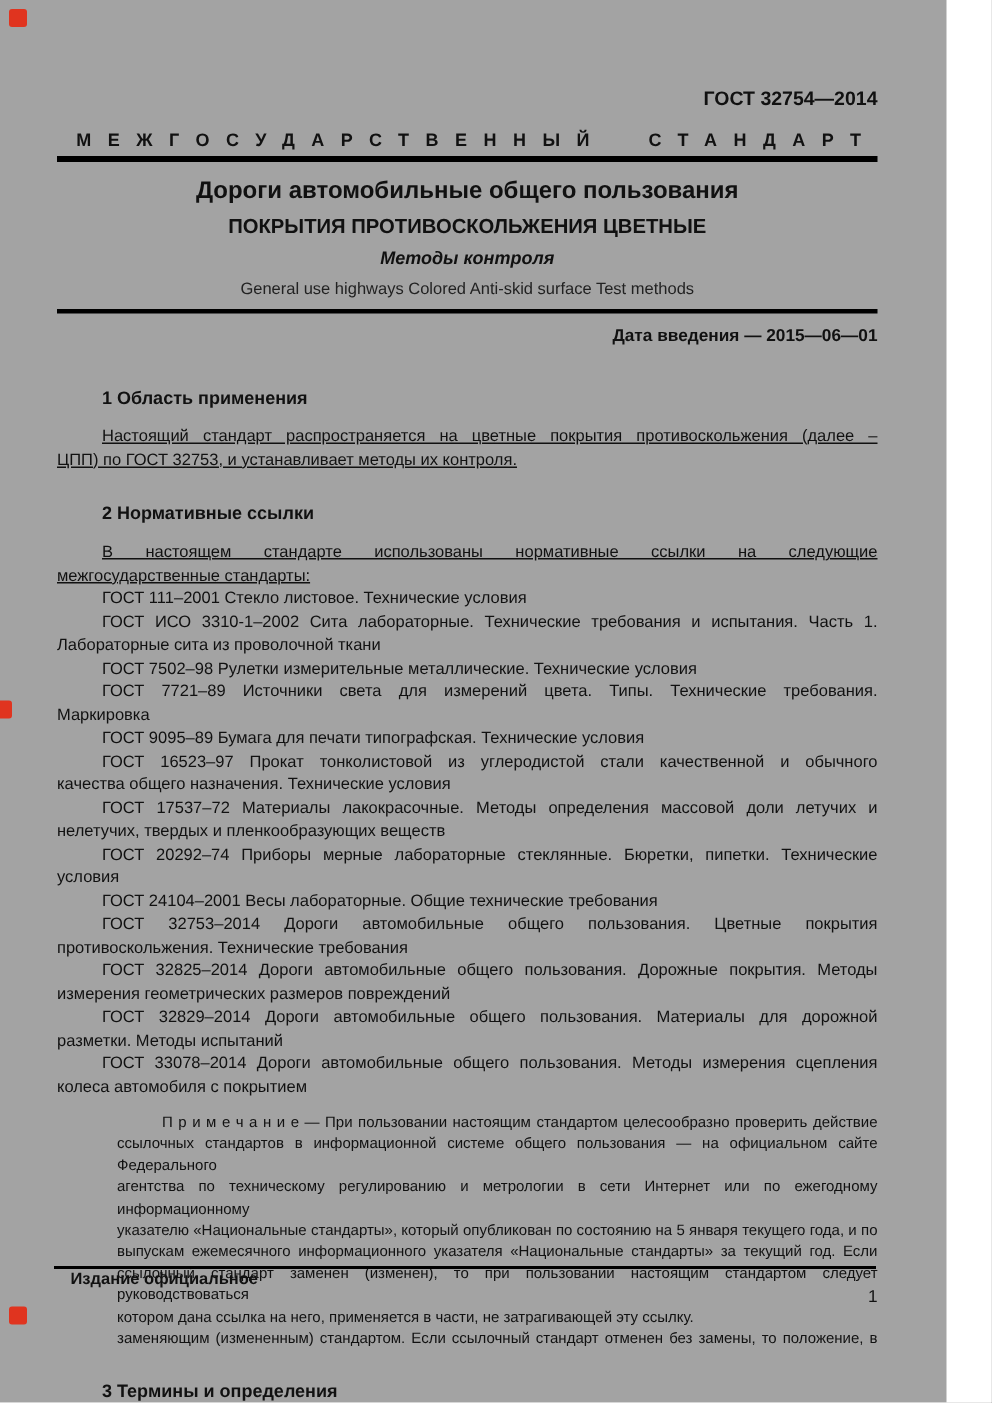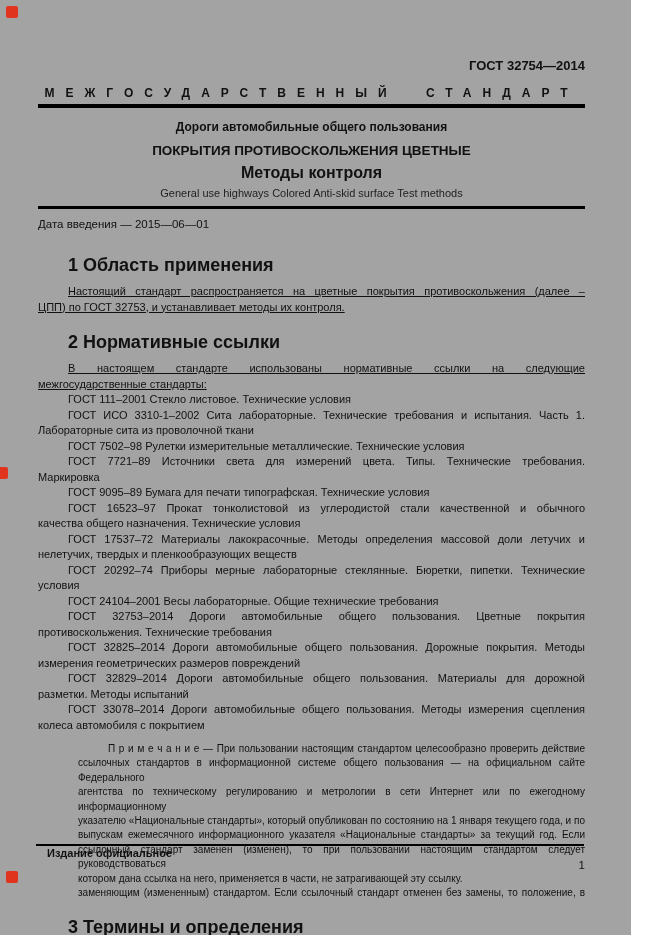--- a/index.html
+++ b/index.html
@@ -14,39 +14,39 @@
   .content{
     position:absolute;left:38px;top:0;width:547px;
   }
   .doc-number{
     margin-top:58px;
     text-align:right;
     font-weight:bold;font-size:13px;line-height:16px;
   }
   .standard-type{
     margin-top:11px;
-    text-align:center;white-space:nowrap;
+    text-align:right;white-space:nowrap;
     font-weight:bold;font-size:12px;line-height:16px;
     letter-spacing:11px;word-spacing:14px;
   }
   .rule-thick{height:4px;background:#000;margin-top:3px;}
   .title-block{text-align:center;}
-  .title-subject{margin-top:12px;font-weight:bold;font-size:12px;line-height:15px;}
+  .title-subject{margin-top:12px;font-weight:bold;font-size:16px;line-height:15px;}
   .title-main{margin-top:7px;font-weight:bold;font-size:13.5px;line-height:17px;}
-  .title-sub{margin-top:6px;font-weight:bold;font-size:16px;line-height:15px;}
+  .title-sub{margin-top:6px;font-weight:bold;font-size:12px;line-height:15px;font-style:italic;}
   .title-en{margin-top:6px;font-size:11px;line-height:14px;color:#222;}
   .rule-mid{height:3px;background:#000;margin-top:6px;}
   .intro-date{
-    margin-top:8px;
-    font-weight:normal;font-size:11.5px;line-height:15px;
+    margin-top:8px;text-align:right;
+    font-weight:bold;font-size:11.5px;line-height:15px;
   }
   .body-text{font-size:11px;}
   .section-heading{
     margin:19px 0 10px 30px;
-    font-weight:bold;font-size:18px;line-height:17px;
+    font-weight:bold;font-size:12px;line-height:17px;
   }
   .section-heading.first{margin-top:25px;}
   .paragraph{margin:0;}
   .para-gap{margin-top:10px;text-decoration:underline;}
   .line{
     line-height:15.5px;
     text-align:justify;text-align-last:justify;
     white-space:normal;
   }
   .line.ind{padding-left:30px;}
@@ -164,21 +164,21 @@
           <div class="line end">разметки. Методы испытаний</div>
         </div>
         <div class="paragraph">
           <div class="line ind">ГОСТ 33078–2014 Дороги автомобильные общего пользования. Методы измерения сцепления</div>
           <div class="line end">колеса автомобиля с покрытием</div>
         </div>
         <div class="note">
           <div class="line ind">П р и м е ч а н и е  — При пользовании настоящим стандартом целесообразно проверить действие</div>
           <div class="line">ссылочных стандартов в информационной системе общего пользования — на официальном сайте Федерального</div>
           <div class="line">агентства по техническому регулированию и метрологии в сети Интернет или по ежегодному информационному</div>
-          <div class="line">указателю «Национальные стандарты», который опубликован по состоянию на 1 января текущего года, и по</div>
+          <div class="line">указателю «Национальные стандарты», который опубликован по состоянию на 5 января текущего года, и по</div>
           <div class="line">выпускам ежемесячного информационного указателя «Национальные стандарты» за текущий год. Если</div>
           <div class="line">ссылочный стандарт заменен (изменен), то при пользовании настоящим стандартом следует руководствоваться</div>
           <div class="line end">котором дана ссылка на него, применяется в части, не затрагивающей эту ссылку.</div>
           <div class="line">заменяющим (измененным) стандартом. Если ссылочный стандарт отменен без замены, то положение, в</div>
         </div>
         <div class="section-heading">3 Термины и определения</div>
         <div class="paragraph para-gap">
           <div class="line ind end">В настоящем стандарте применяют термины и определения по ГОСТ 32753.</div>
         </div>
       </div>

